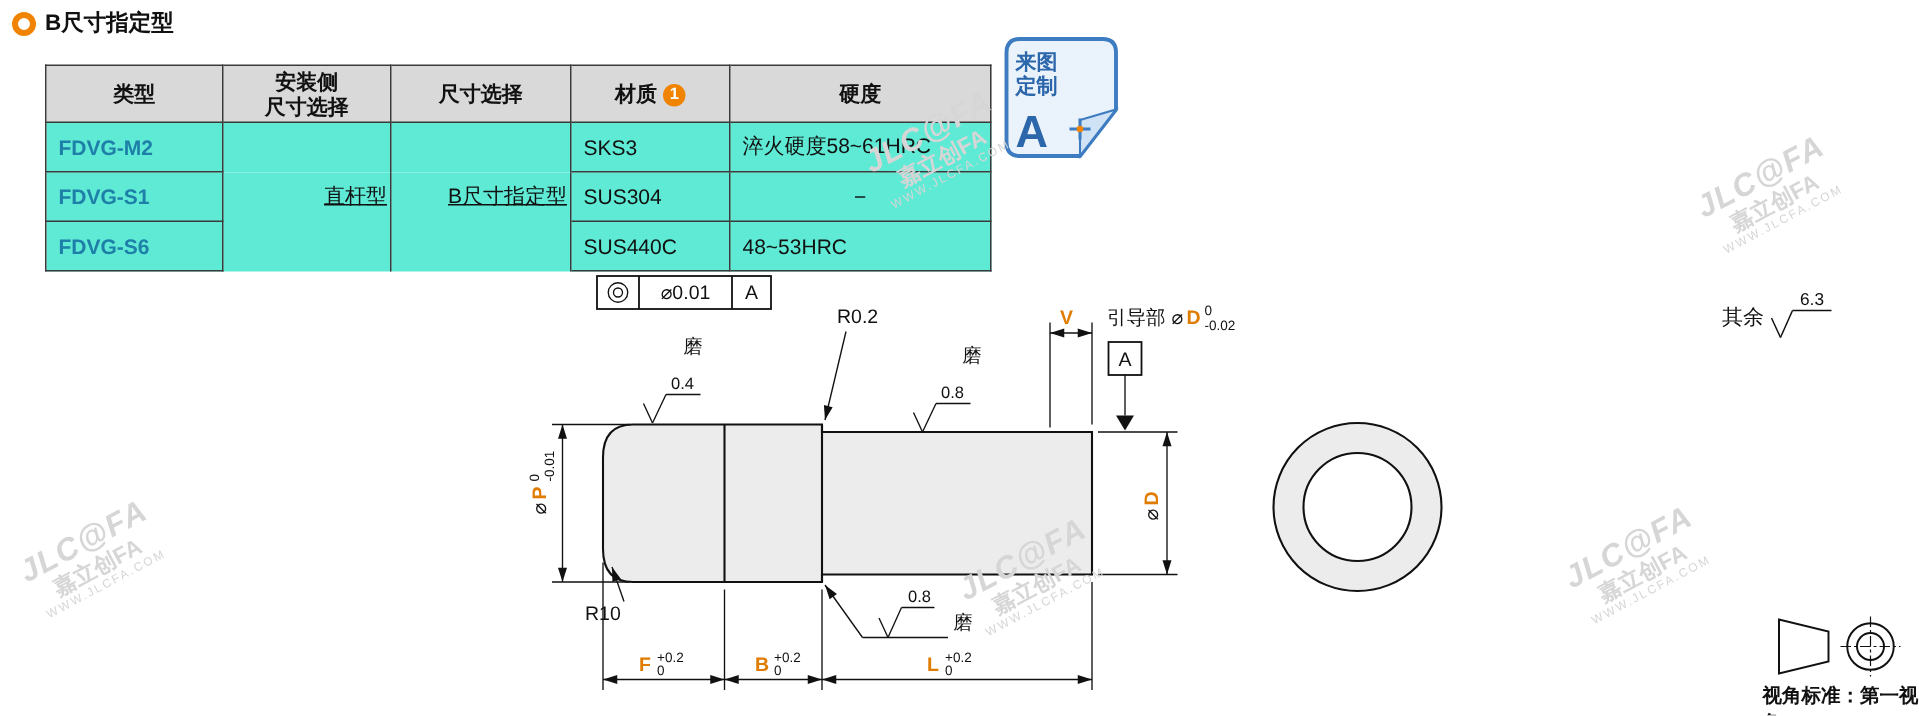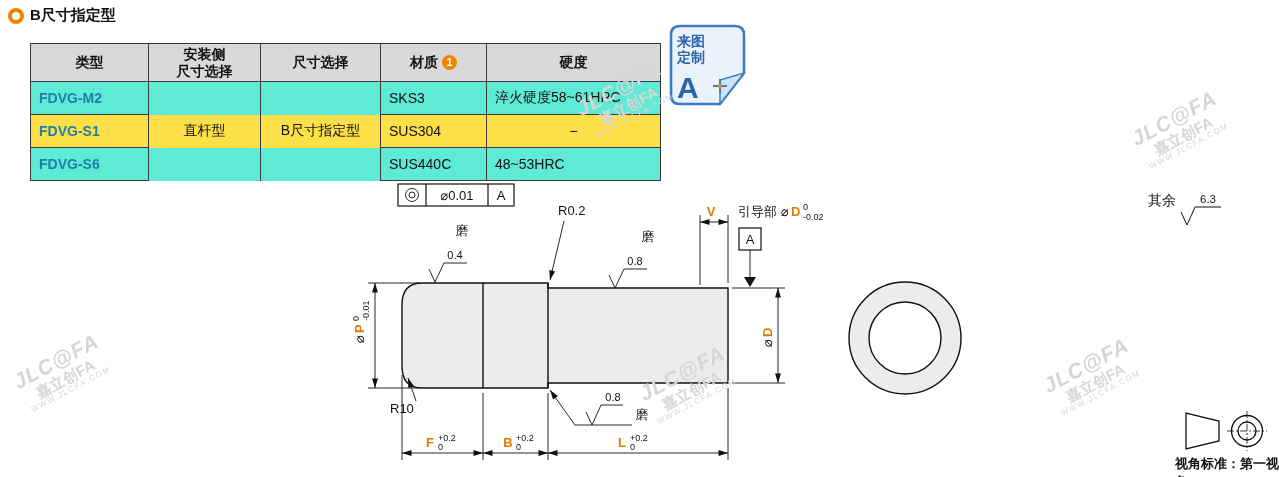--- a/index.html
+++ b/index.html
@@ -10,43 +10,43 @@
   .header{position:absolute;left:8px;top:6px;display:flex;align-items:center;gap:6px;}
   .header .ring{width:8px;height:8px;border:4px solid #f08300;border-radius:50%;}
   .header .title{font-size:15px;font-weight:bold;}
 
   
   table.spec{position:absolute;left:30px;top:43px;border-collapse:collapse;table-layout:fixed;}
   .spec th,.spec td{border:1px solid #3a3a3a;font-size:14px;box-sizing:border-box;}
   .spec th{background:#d9d9d9;font-weight:bold;text-align:center;height:38px;padding:1px 4px;line-height:1.15;}
   .spec td{height:33px;padding:0 8px;background:#5eead4;}
   .spec td.type{color:#1e7fa8;font-weight:bold;}
-  .spec td.mg{border-top:0;border-bottom:0;text-align:center;padding:0 2px;}
+  .spec td.mg{border-top:0;border-bottom:0;text-align:right;padding:0 2px;text-decoration:underline;}
   .spec td.c{text-align:center;}
-  .spec tr.hl td{background:#fde047;}
+  .spec tr.hl td{background:#5eead4;}
   .badge1{display:inline-block;width:15px;height:15px;border-radius:50%;background:#f08300;color:#fff;
           font-size:11px;line-height:15px;text-align:center;font-weight:bold;margin-left:4px;vertical-align:1px;}
 
   
   .custom{position:absolute;left:669px;top:24px;}
 
   
   .drawing{position:absolute;left:330px;top:175px;}
   .draw-svg text{fill:#111;font-size:13px;font-family:"Liberation Sans","DejaVu Sans",sans-serif;}
   .draw-svg .sm{font-size:9px;}
   .draw-svg .md{font-size:11px;}
   .draw-svg .or{fill:#e07c00;font-weight:bold;}
   .s{stroke:#111;stroke-width:1.4;fill:none;}
   .t{stroke:#111;stroke-width:0.9;fill:none;}
   .dm{stroke:#111;stroke-width:0.9;fill:none;marker-start:url(#arw);marker-end:url(#arw);}
   .le{stroke:#111;stroke-width:0.9;fill:none;marker-end:url(#arw);}
 
   
   .surface{position:absolute;left:1148px;top:192px;display:flex;align-items:flex-start;gap:3px;}
-  .surface .lbl{font-size:14px;}
+  .surface .lbl{font-size:14px;margin-top:11px;}
   .surface svg text{fill:#111;font-size:11.5px;font-family:"Liberation Sans","DejaVu Sans",sans-serif;}
 
   
   .proj{position:absolute;left:1183px;top:407px;}
   .proj-label{position:absolute;left:1175px;top:455px;font-size:13px;font-weight:bold;}
 
   
   .wm{position:absolute;transform:rotate(-28deg);color:#d6d6d6;text-align:center;line-height:1.12;
       pointer-events:none;user-select:none;width:160px;}
   .wm .l1{font-size:21px;font-weight:bold;font-style:italic;letter-spacing:1px;}

